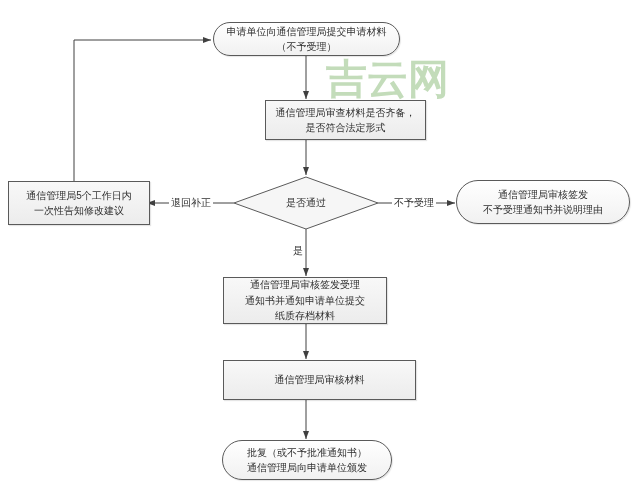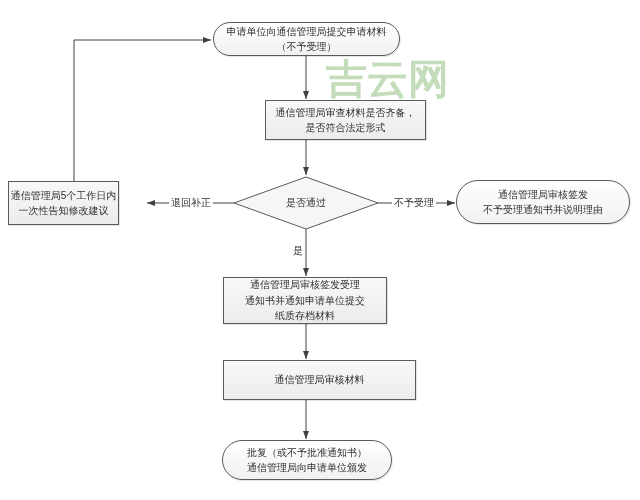--- a/index.html
+++ b/index.html
@@ -93,21 +93,21 @@
     <span class="line">（不予受理）</span>
   </div>
 
   <div class="node rect" style="left:225px;top:100px;width:161px;height:40px;margin-left:40px;">
     <span class="line">通信管理局审查材料是否齐备，</span>
     <span class="line">是否符合法定形式</span>
   </div>
 
   <div class="diamond-label" style="left:234px;top:177px;width:144px;height:52px;">是否通过</div>
 
-  <div class="node rect" style="left:8px;top:181px;width:111px;height:44px;">
+  <div class="node rect" style="left:8px;top:181px;width:142px;height:44px;">
     <span class="line">通信管理局5个工作日内</span>
     <span class="line">一次性告知修改建议</span>
   </div>
 
   <div class="node stadium" style="left:456px;top:180px;width:174px;height:44px;border-radius:22px;">
     <span class="line">通信管理局审核签发</span>
     <span class="line">不予受理通知书并说明理由</span>
   </div>
 
   <div class="node rect" style="left:223px;top:277px;width:164px;height:47px;">

